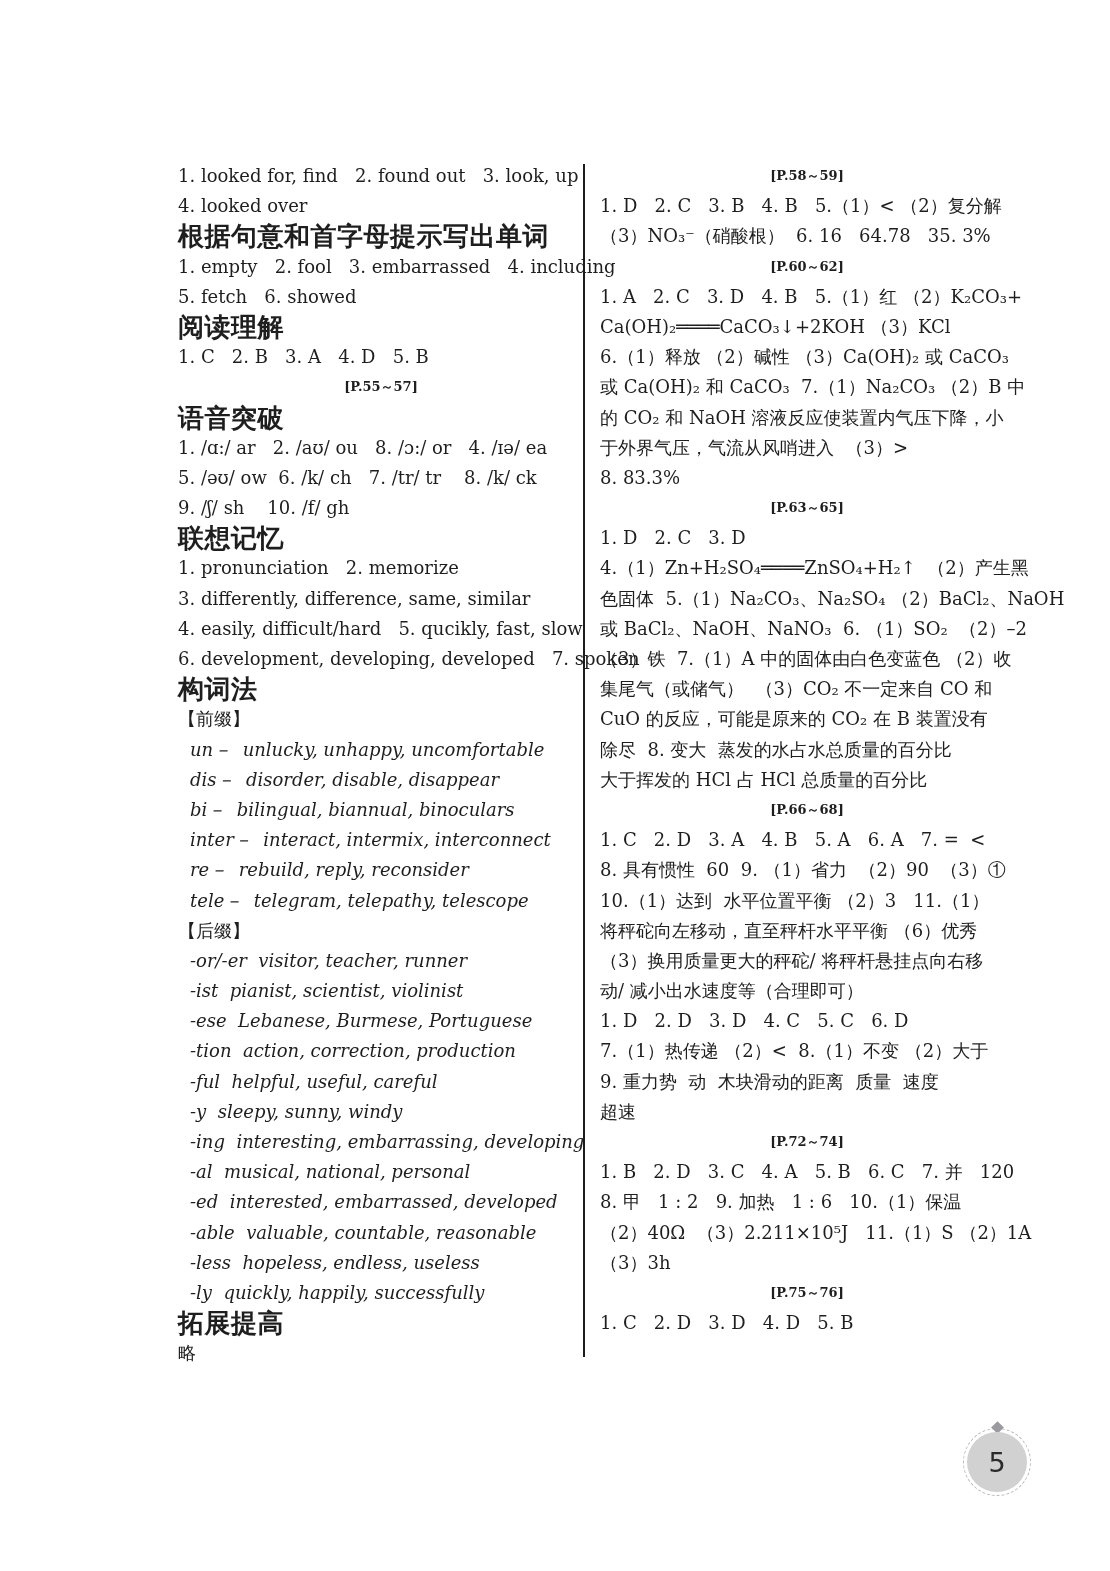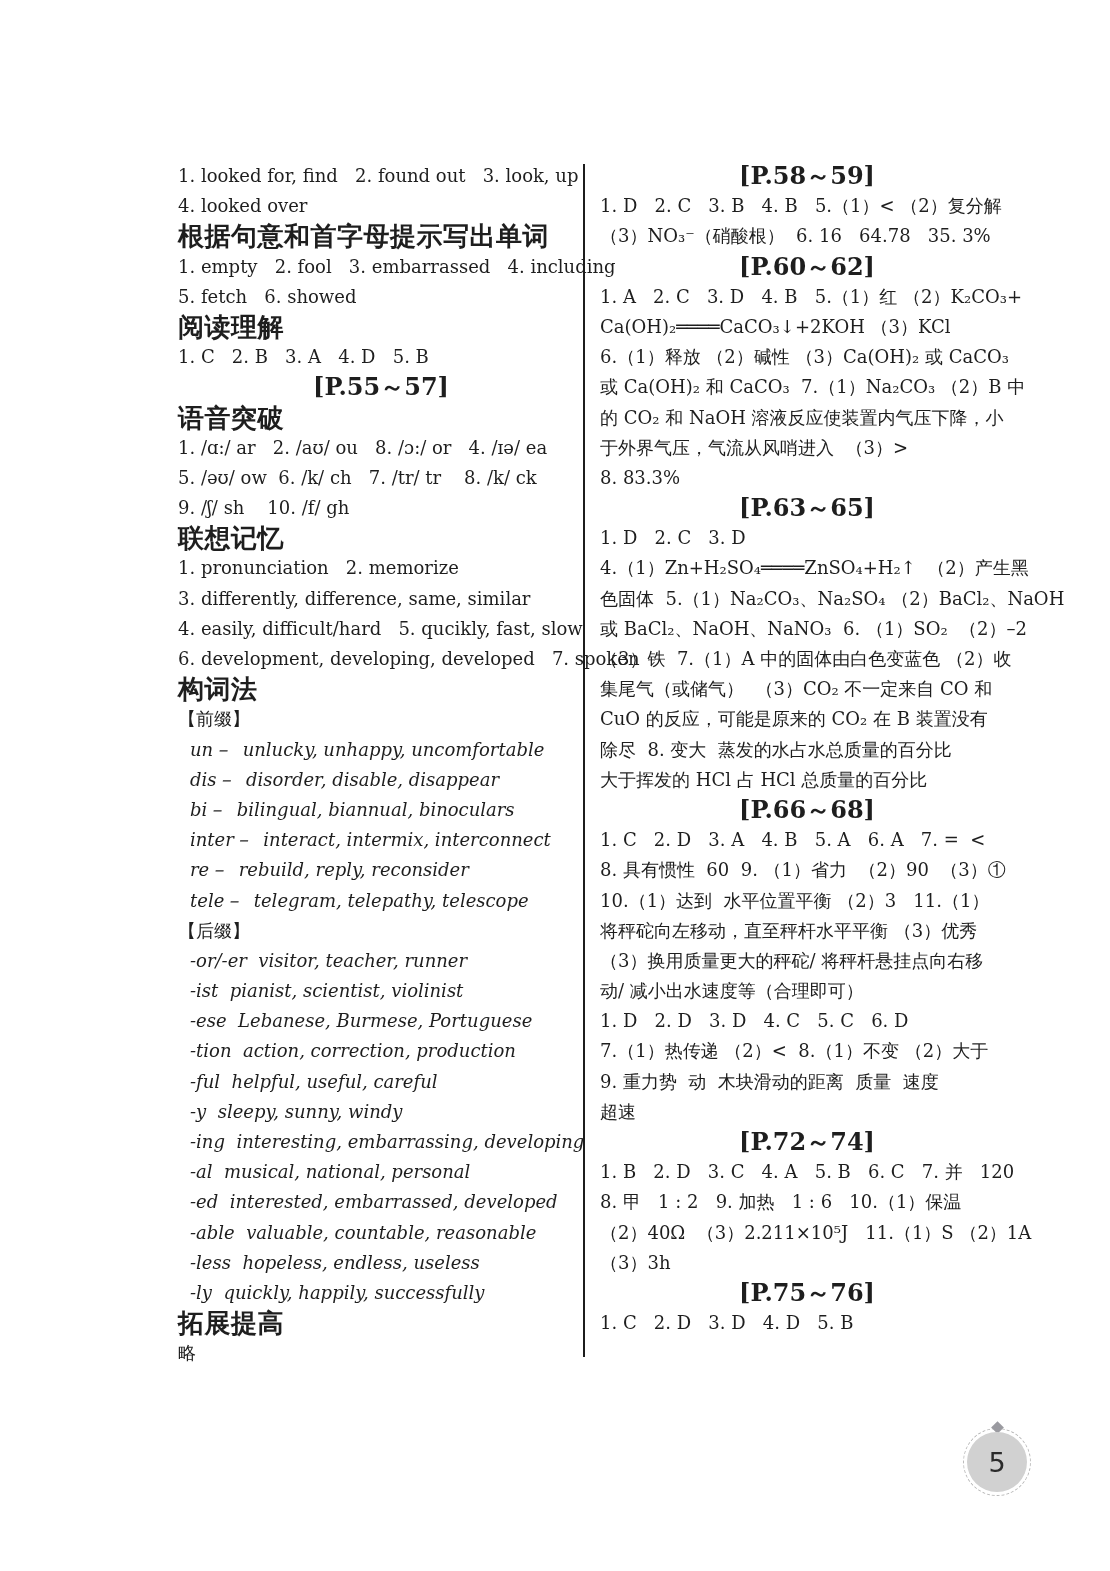--- a/index.html
+++ b/index.html
@@ -28,21 +28,21 @@
   }
   .line.head{
     font-family:"DejaVu Sans", sans-serif;
     font-weight:bold;
     font-size:26px;
     letter-spacing:0.5px;
   }
   .line.range{
     text-align:center;
     font-weight:bold;
-    font-size:24px;
+    font-size:13px;
   }
   .line.indent{padding-left:12px;font-style:italic;}
   .u{text-underline-offset:3px;}
   
   .badge{
     position:absolute; left:963px; top:1428px; width:68px; height:68px;
   }
   .badge .dashed{
     position:absolute; inset:0; border:1.5px dashed #b8b8b8; border-radius:50%;
   }
@@ -126,21 +126,21 @@
       <div class="line body">或 BaCl₂、NaOH、NaNO₃  6. （1）SO₂  （2）–2</div>
       <div class="line body">（3）铁  7.（1）A 中的固体由白色变蓝色 （2）收</div>
       <div class="line body">集尾气（或储气）  （3）CO₂ 不一定来自 CO 和</div>
       <div class="line body">CuO 的反应，可能是原来的 CO₂ 在 B 装置没有</div>
       <div class="line body">除尽  8. 变大  蒸发的水占水总质量的百分比</div>
       <div class="line body">大于挥发的 HCl 占 HCl 总质量的百分比</div>
       <div class="line range">[P.66～68]</div>
       <div class="line body">1. C   2. D   3. A   4. B   5. A   6. A   7. =  &lt;</div>
       <div class="line body">8. 具有惯性  60  9. （1）省力  （2）90  （3）①</div>
       <div class="line body">10.（1）达到  水平位置平衡 （2）3   11.（1）</div>
-      <div class="line body">将秤砣向左移动，直至秤杆水平平衡 （3）优秀</div>
+      <div class="line body">将秤砣向左移动，直至秤杆水平平衡 （6）优秀</div>
       <div class="line body">（3）换用质量更大的秤砣/ 将秤杆悬挂点向右移</div>
       <div class="line body">动/ 减小出水速度等（合理即可）</div>
       <div class="line body">1. D   2. D   3. D   4. C   5. C   6. D</div>
       <div class="line body">7.（1）热传递 （2）&lt;  8.（1）不变 （2）大于</div>
       <div class="line body">9. 重力势  动  木块滑动的距离  质量  速度</div>
       <div class="line body">超速</div>
       <div class="line range">[P.72～74]</div>
       <div class="line body">1. B   2. D   3. C   4. A   5. B   6. C   7. 并   120</div>
       <div class="line body">8. 甲   1 : 2   9. 加热   1 : 6   10.（1）保温</div>
       <div class="line body">（2）40Ω  （3）2.211×10⁵J   11.（1）S （2）1A</div>

